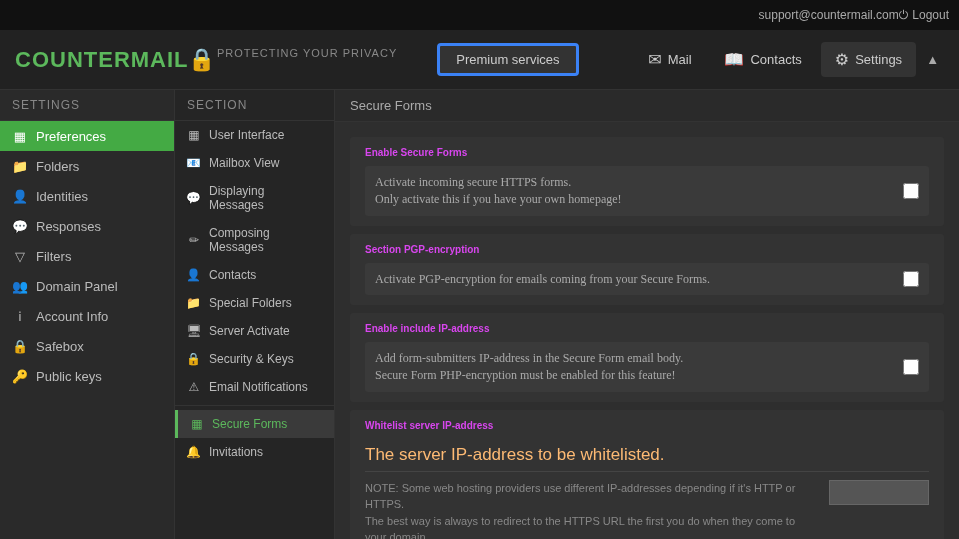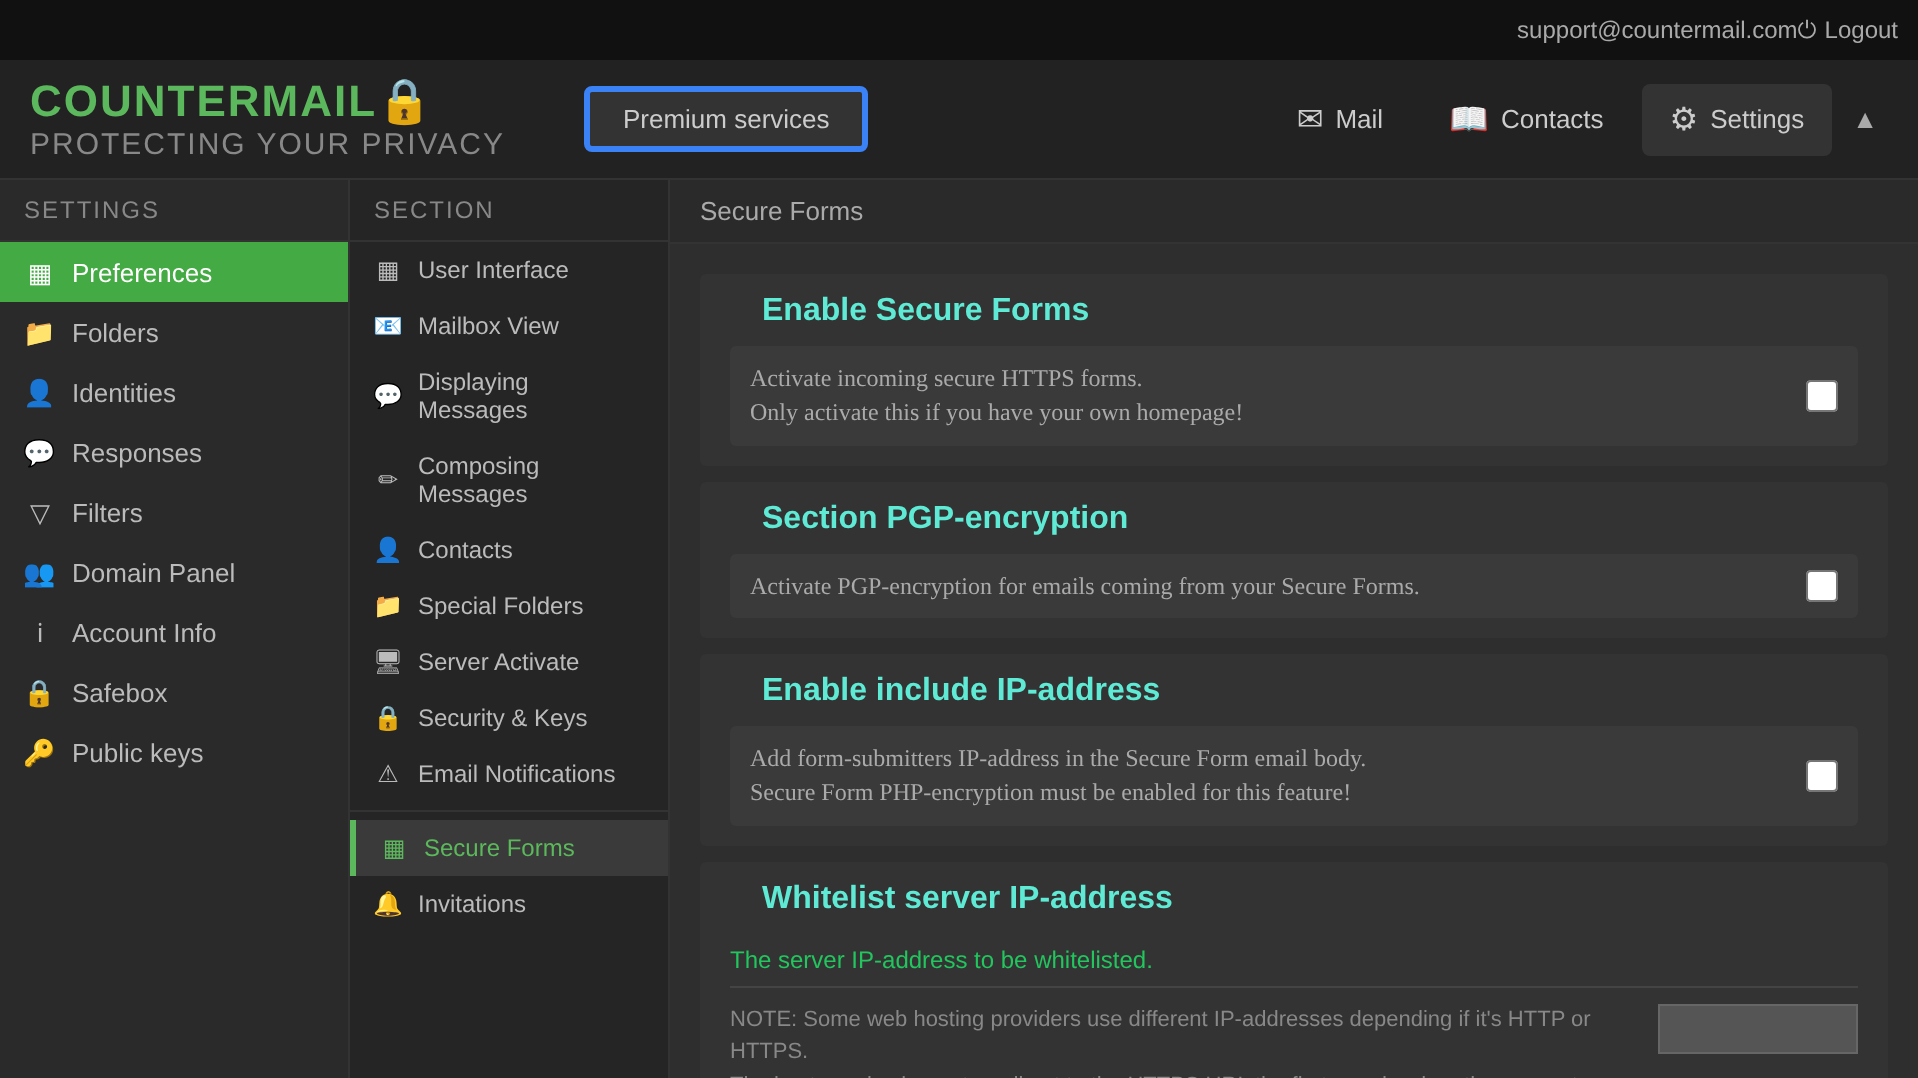--- a/index.html
+++ b/index.html
@@ -40,34 +40,34 @@
       background: #222;
       height: 60px;
       display: flex;
       align-items: center;
       padding: 0 15px;
       justify-content: space-between;
       border-bottom: 1px solid #333;
     }
     .logo {
       display: flex;
-      flex-direction: column;
+      flex-direction: row;
     }
     .logo-title {
       font-size: 22px;
       font-weight: bold;
       color: #fff;
       letter-spacing: 1px;
       text-transform: uppercase;
     }
     .logo-title span {
       color: #5cb85c;
     }
     .logo-subtitle {
-      font-size: 15px;
+      font-size: 11px;
       color: #888;
       letter-spacing: 1px;
       text-transform: uppercase;
     }
     .logo-lock {
       color: #5cb85c;
     }
     .premium-btn {
       background: #333;
       border: 3px solid #3b82f6;
@@ -204,25 +204,24 @@
     }
 
     
     .form-section {
       margin-bottom: 8px;
       background: #333;
       border-radius: 3px;
       padding: 10px 15px;
     }
     .form-section-title {
-      font-size: 16px;
-      color: #5eead4;
+      font-size: 10px;
+      color: #d946ef;
       margin-bottom: 8px;
       font-weight: bold;
-      margin-left: 16px;
     }
     .form-row {
       display: flex;
       align-items: center;
       gap: 10px;
       background: #3a3a3a;
       padding: 8px 10px;
       border-radius: 3px;
     }
     .form-row-text {
@@ -424,21 +423,21 @@
           <div class="form-row-text">
             Add form-submitters IP-address in the Secure Form email body.<br>Secure Form PHP-encryption must be enabled for this feature!
           </div>
           <input type="checkbox" class="form-checkbox" style="">
         </div>
       </div>
 
       <div>
         <div class="form-section">
           <div class="form-section-title">Whitelist server IP-address</div>
-          <div style="font-size:12px;color:#22c55e;padding:6px 0;border-bottom:1px solid #444;margin-bottom:8px;">The server IP-address to be whitelisted.</div>
+          <div style="font-size:17px;color:#fdba74;padding:6px 0;border-bottom:1px solid #444;margin-bottom:8px;">The server IP-address to be whitelisted.</div>
           <div class="whitelist-content">
             <div class="whitelist-notes">
               NOTE: Some web hosting providers use different IP-addresses depending if it's HTTP or HTTPS.<br>
               The best way is always to redirect to the HTTPS URL the first you do when they come to your domain<br>
               In PHP you can check this in different ways, you must test which way that works on your hosting provider.<br>
               1. $_SERVER['REQUEST_SCHEME'] which should be 'https'<br>
               2. $_SERVER['HTTPS'] which should have the value 'on'
             </div>
             <input type="text" class="whitelist-input" style="">
           </div>

